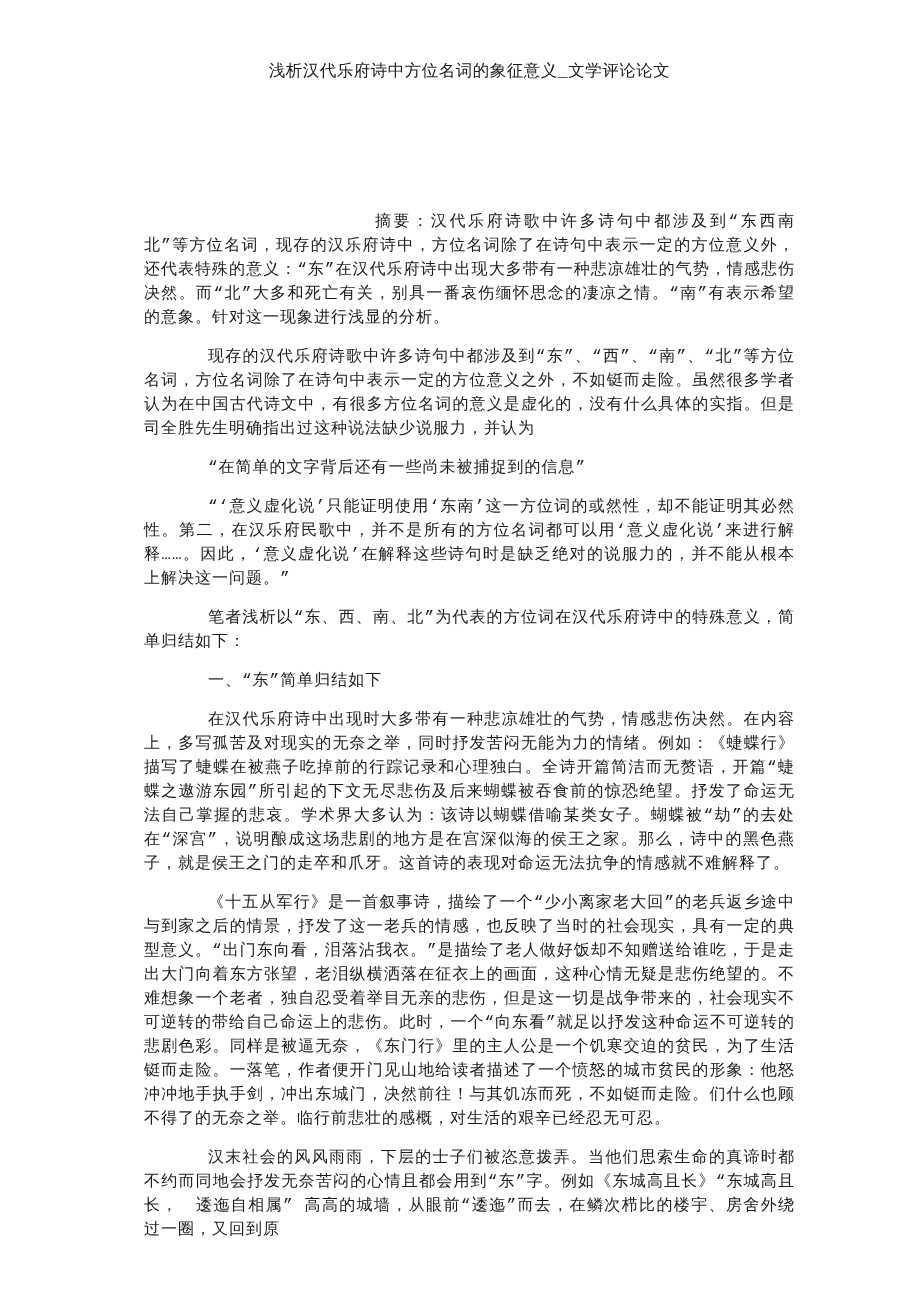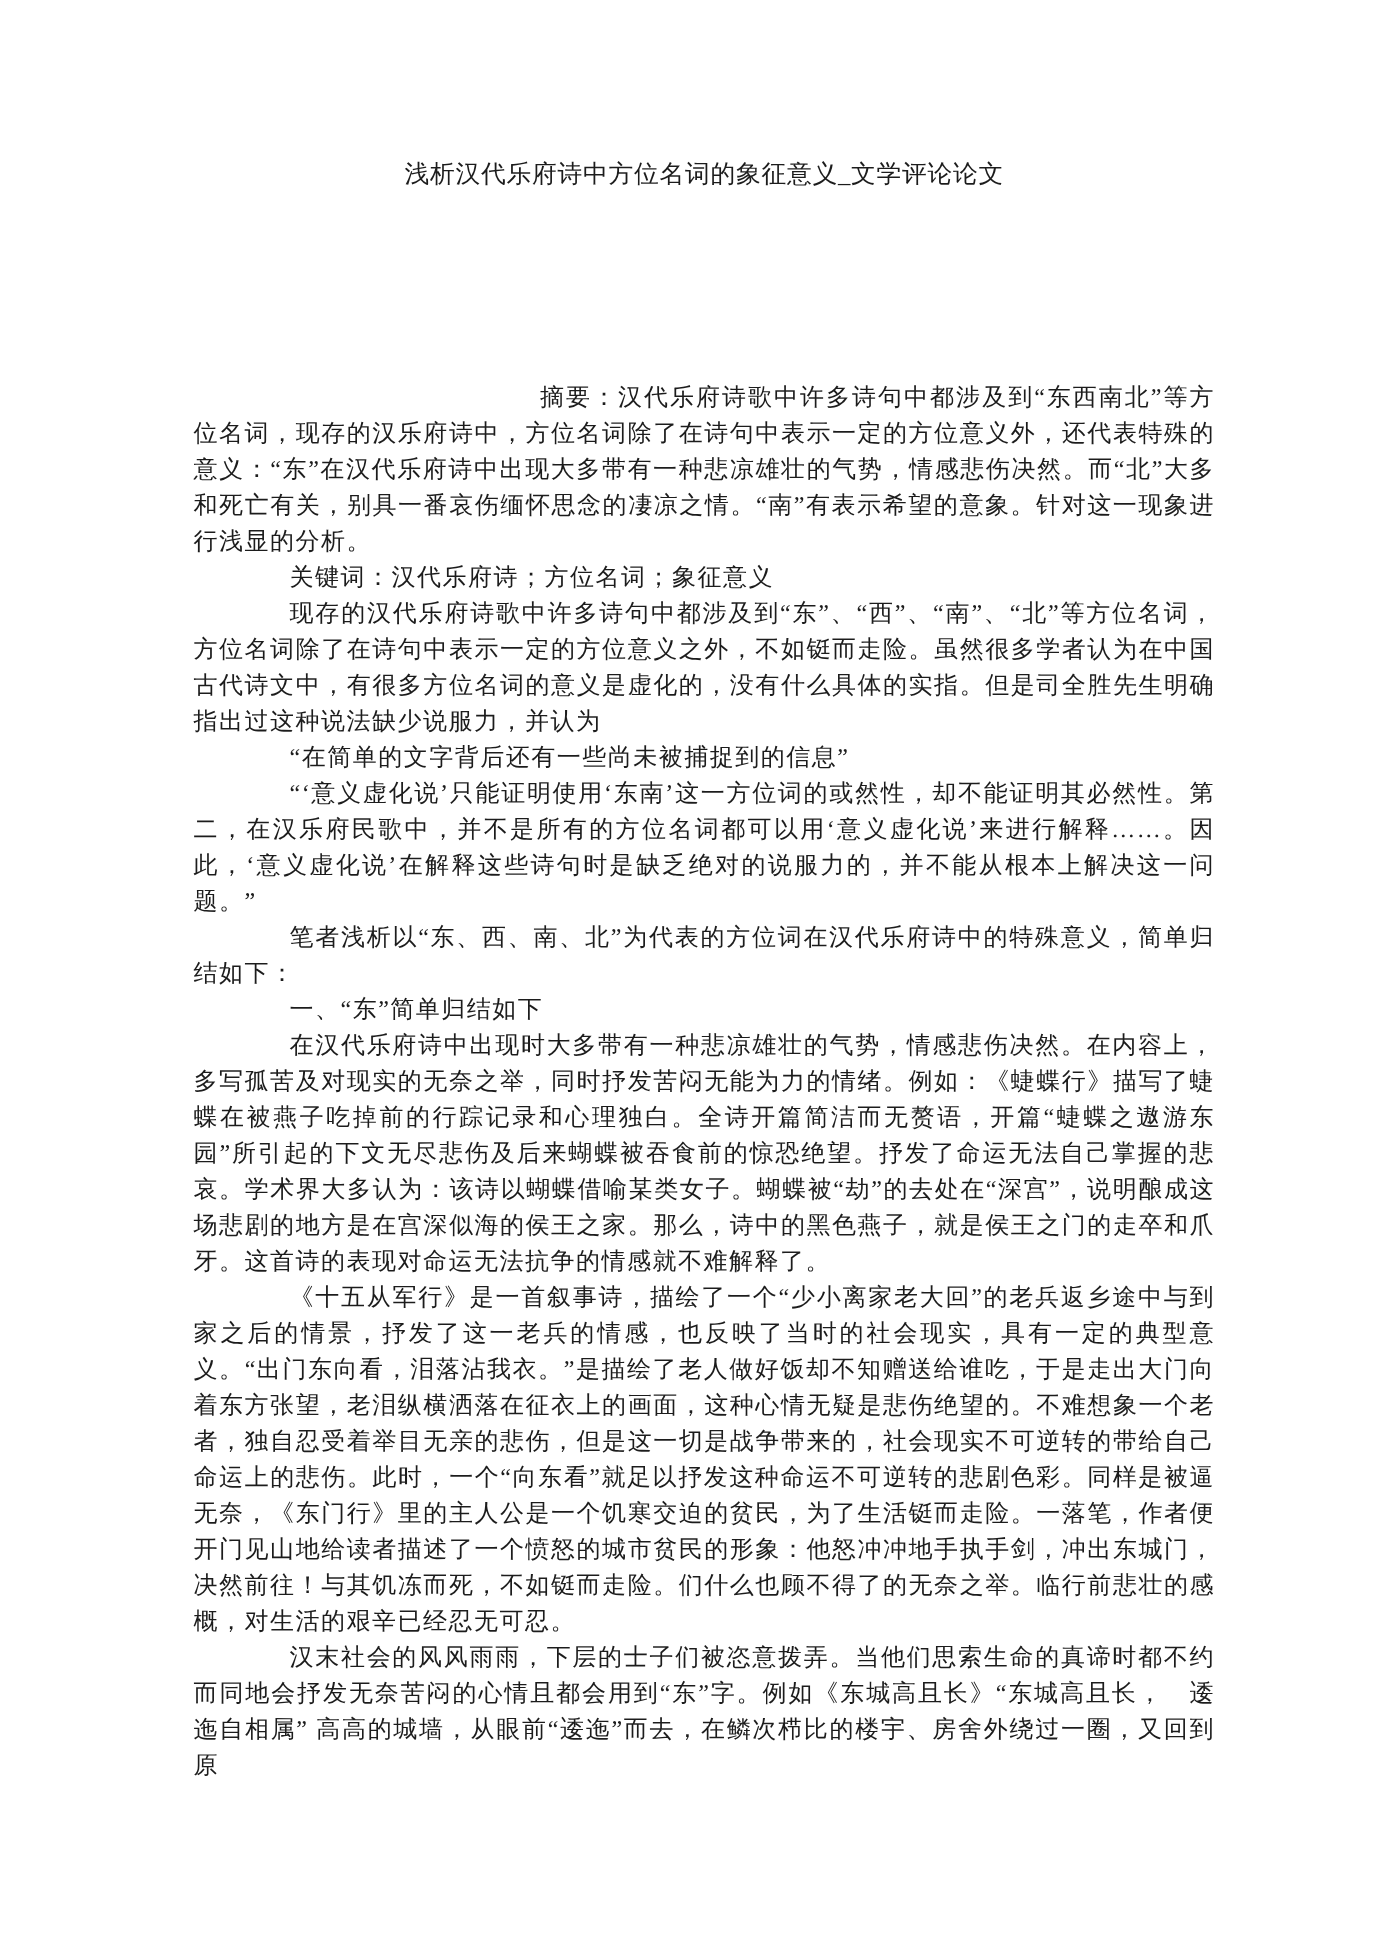--- a/index.html
+++ b/index.html
@@ -10,53 +10,53 @@
   .page {
     position: relative;
     width: 920px;
     height: 1302px;
     background: #ffffff;
     overflow: hidden;
     font-family: "Liberation Serif", "DejaVu Serif", serif;
     color: #1c1c1c;
   }
   .content {
-    padding: 104px 110px 0 129px;
+    padding: 60px 110px 0 129px;
+    font-family: Liberation Mono, monospace;
   }
   .doc-title {
     margin: 0 0 126px 0;
     font-size: 16.5px;
     font-weight: normal;
     line-height: 24px;
     letter-spacing: 0.5px;
     text-align: center;
     white-space: nowrap;
   }
   p {
-    margin: 0;
+    margin: 15px;
     font-size: 16px;
     line-height: 24px;
     letter-spacing: 1px;
     text-align: justify;
     text-justify: inter-ideograph;
   }
   .p-abstract { text-indent: 231px; }
   .p-indent  { text-indent: 64px; }
 </style>
 </head>
 <body>
 
 <div class="page">
   <div class="content">
 
     <h1 class="doc-title">浅析汉代乐府诗中方位名词的象征意义_文学评论论文</h1>
 
     <p class="p-abstract">摘要：汉代乐府诗歌中许多诗句中都涉及到“东西南北”等方位名词，现存的汉乐府诗中，方位名词除了在诗句中表示一定的方位意义外，还代表特殊的意义：“东”在汉代乐府诗中出现大多带有一种悲凉雄壮的气势，情感悲伤决然。而“北”大多和死亡有关，别具一番哀伤缅怀思念的凄凉之情。“南”有表示希望的意象。针对这一现象进行浅显的分析。</p>
 
-    <p class="p-indent">关键词：汉代乐府诗；方位名词；象征意义</p>
 
     <p class="p-indent">现存的汉代乐府诗歌中许多诗句中都涉及到“东”、“西”、“南”、“北”等方位名词，方位名词除了在诗句中表示一定的方位意义之外，不如铤而走险。虽然很多学者认为在中国古代诗文中，有很多方位名词的意义是虚化的，没有什么具体的实指。但是司全胜先生明确指出过这种说法缺少说服力，并认为</p>
 
     <p class="p-indent">“在简单的文字背后还有一些尚未被捕捉到的信息”</p>
 
     <p class="p-indent">“‘意义虚化说’只能证明使用‘东南’这一方位词的或然性，却不能证明其必然性。第二，在汉乐府民歌中，并不是所有的方位名词都可以用‘意义虚化说’来进行解释……。因此，‘意义虚化说’在解释这些诗句时是缺乏绝对的说服力的，并不能从根本上解决这一问题。”</p>
 
     <p class="p-indent">笔者浅析以“东、西、南、北”为代表的方位词在汉代乐府诗中的特殊意义，简单归结如下：</p>
 
     <p class="p-indent">一、“东”简单归结如下</p>

